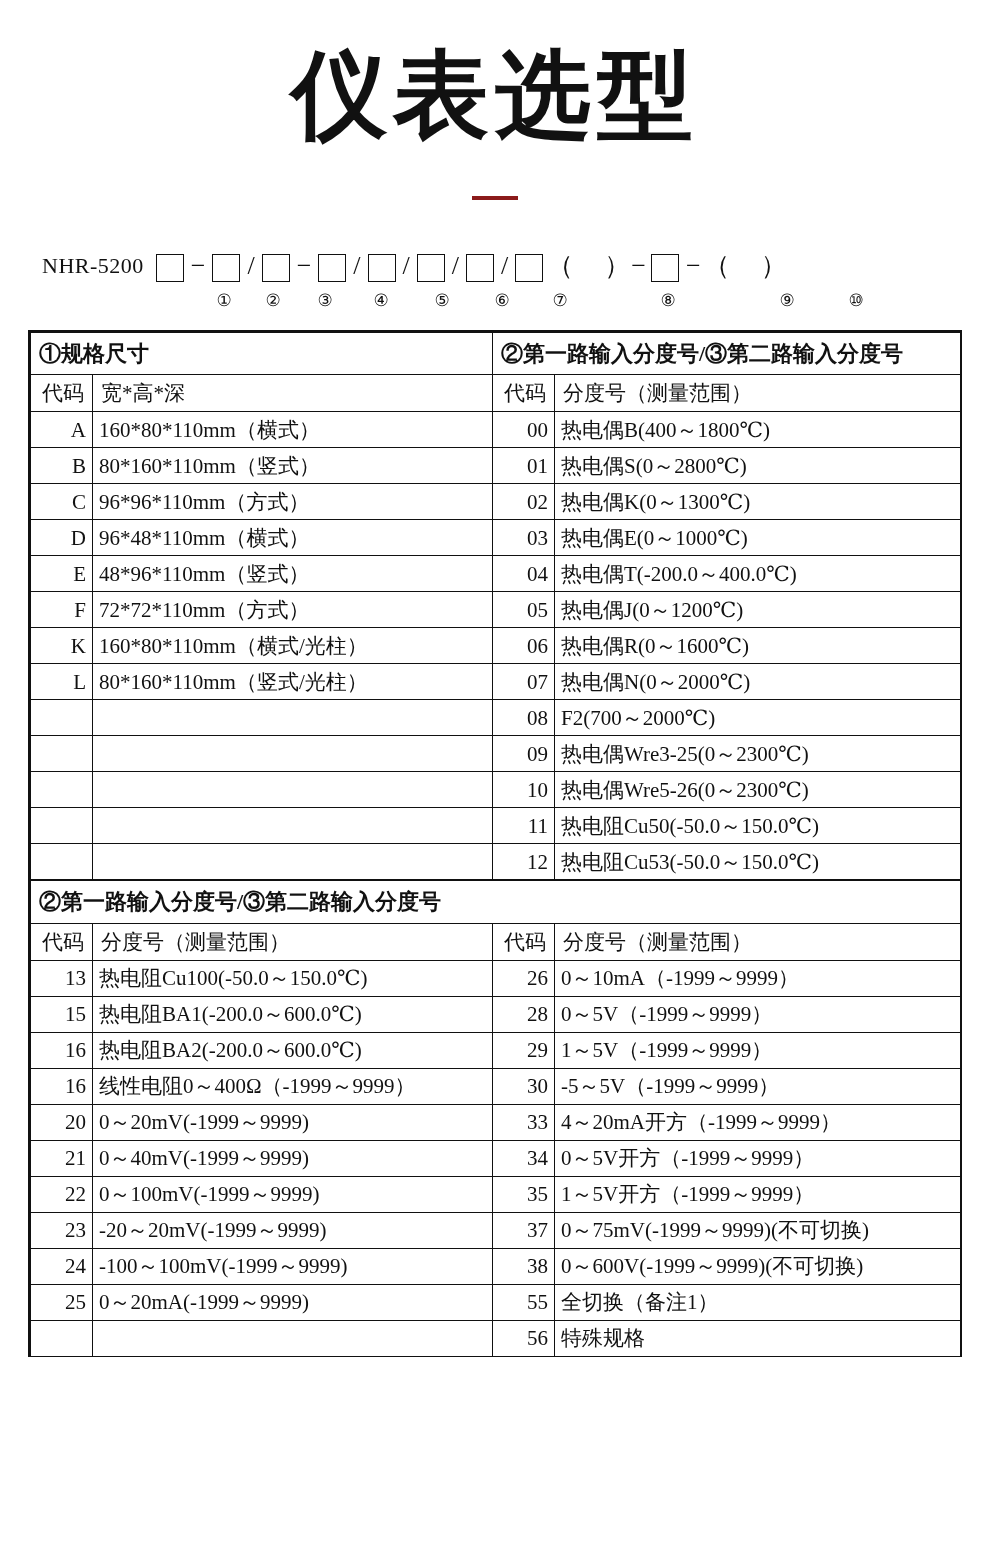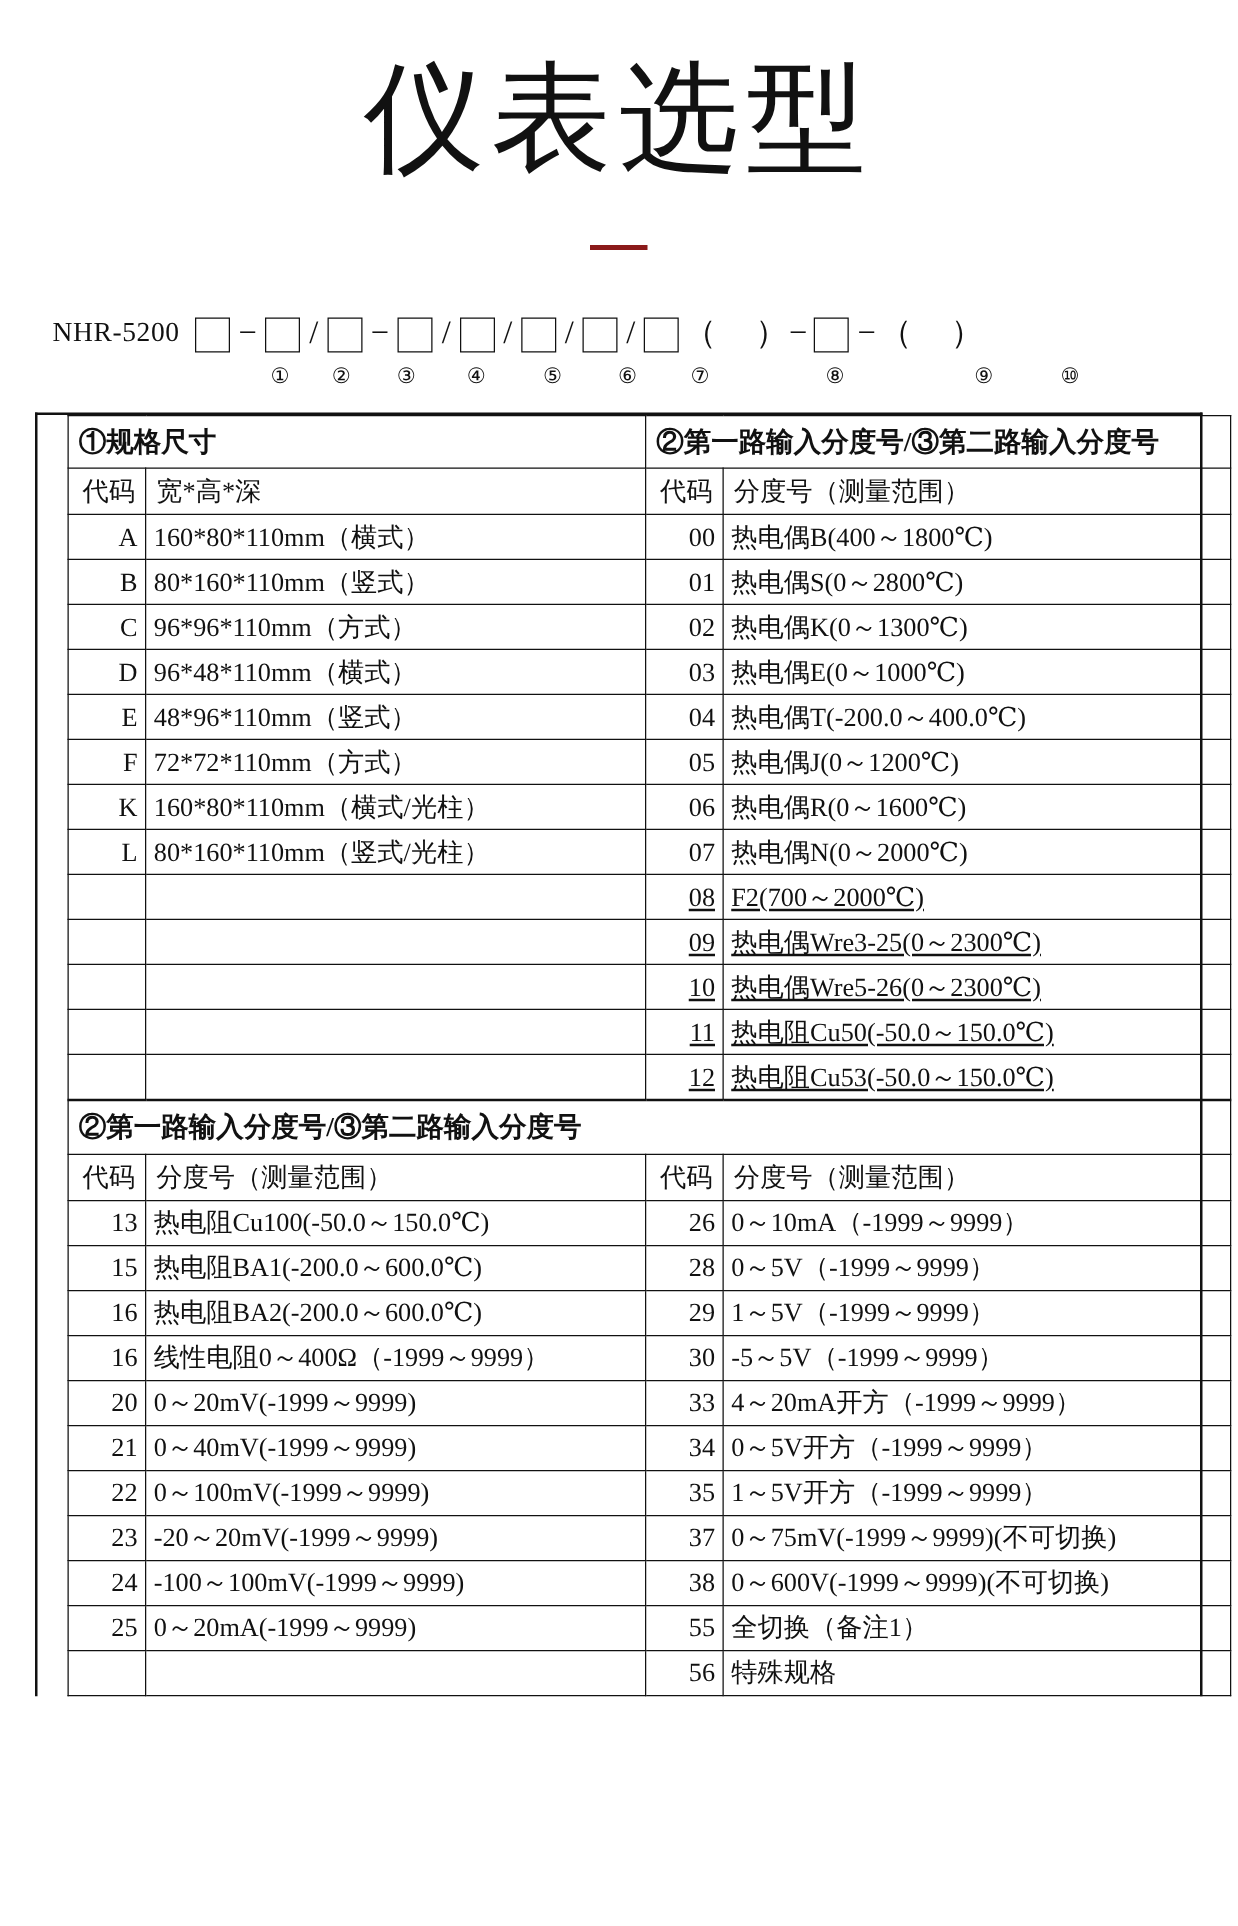--- a/index.html
+++ b/index.html
@@ -16,21 +16,21 @@
     overflow: hidden;
   }
 
   
   .title-block {
     text-align: center;
     padding-top: 42px;
   }
   .main-title {
     font-family: "Liberation Sans", "DejaVu Sans", sans-serif;
-    font-weight: normal;
+    font-weight: bold;
     font-size: 96px;
     letter-spacing: 6px;
     line-height: 1.1;
     color: #111111;
     margin: 0;
   }
   .title-rule {
     width: 46px;
     height: 4px;
     background: #8b1a1a;
@@ -84,21 +84,20 @@
     display: inline-block;
     text-align: center;
     font-size: 17px;
   }
 
   
   .tables {
     margin: 6px 28px 0 28px;
     border: 2.2px solid #111;
     border-bottom: none;
-    padding-left: 24px;
   }
   table {
     border-collapse: collapse;
     width: 100%;
     table-layout: fixed;
   }
   td, th {
     border: 1.3px solid #111;
     padding: 3px 6px;
     font-size: 21px;
@@ -124,21 +123,21 @@
   }
   tr.data-row td {
     height: 29px;
   }
 
   .tbl1 col.c1 { width: 62px; }
   .tbl1 col.c2 { width: 400px; }
   .tbl1 col.c3 { width: 62px; }
   .tbl1 col.c4 { width: 406px; }
 
-  .blank td { height: 28px; text-decoration: underline; }
+  .blank td { height: 28px; }
 </style>
 </head>
 <body>
 
 <div class="title-block">
   <h1 class="main-title">仪表选型</h1>
   <div class="title-rule"></div>
 </div>
 
 <div class="model-wrap">

